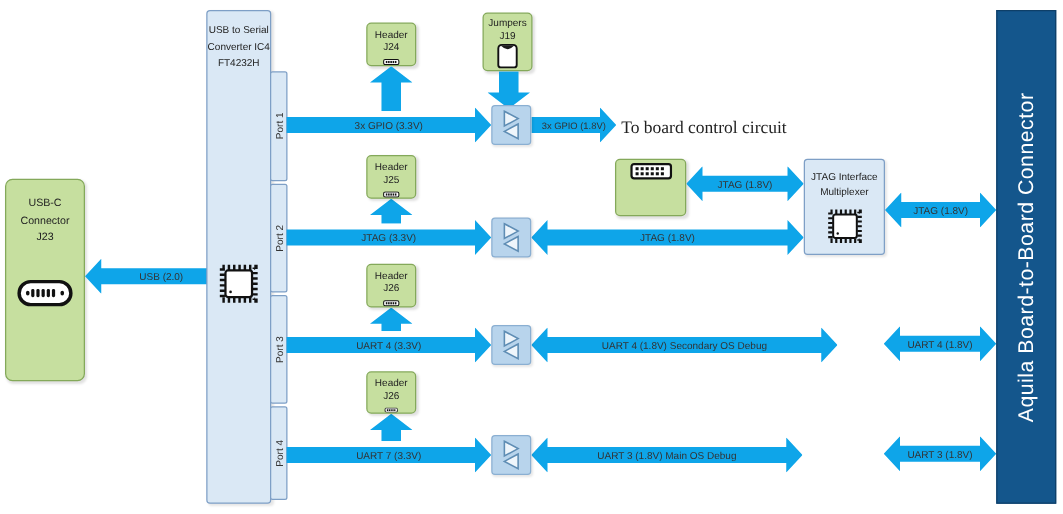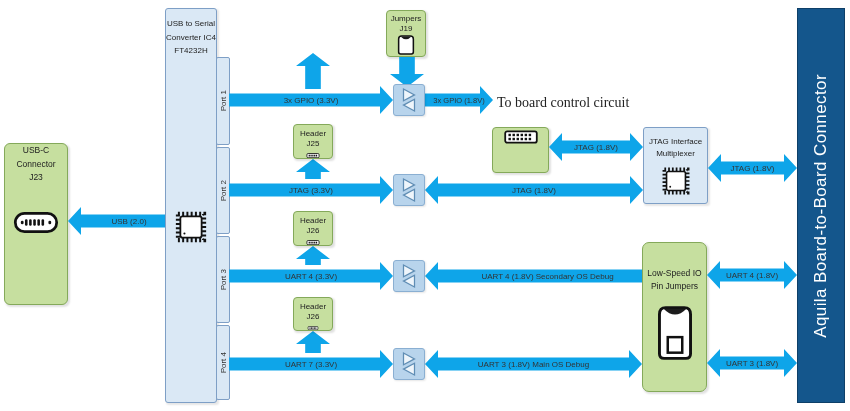--- a/index.html
+++ b/index.html
@@ -48,21 +48,21 @@
   .aquila-wrap{display:flex;align-items:center;justify-content:center;}
 
   .icon{display:block;}
 </style>
 </head>
 <body>
 
 <div class="canvas">
 
   <div class="abs green blk" style="left:4px;top:143px;width:64px;height:162px;">
-    <div class="blk-label" style="">
+    <div class="blk-label" style="padding-top:12px;">
       <span>USB-C</span>
       <span>Connector</span>
       <span>J23</span>
     </div>
     <svg class="icon" style="margin-top:26px;" width="46" height="23" viewBox="0 0 50 25">
       <rect x="2.5" y="2.5" width="45" height="20" rx="10" fill="#fff" stroke="#111" stroke-width="3"></rect>
       <rect x="8.5" y="10.5" width="3" height="4" rx="1.5" fill="#111"></rect>
       <rect x="38.5" y="10.5" width="3" height="4" rx="1.5" fill="#111"></rect>
       <rect x="13" y="9" width="2.8" height="7" rx="1.3" fill="#111"></rect>
       <rect x="17.5" y="9" width="2.8" height="7" rx="1.3" fill="#111"></rect>
@@ -95,20 +95,31 @@
   <div class="abs port" style="left:216px;top:147px;width:14px;height:87px;">
     <span class="vtext">Port 2</span>
   </div>
   <div class="abs port" style="left:216px;top:236px;width:14px;height:87px;">
     <span class="vtext">Port 3</span>
   </div>
   <div class="abs port" style="left:216px;top:325px;width:14px;height:75px;">
     <span class="vtext">Port 4</span>
   </div>
 
+  <div class="abs green blk" style="left:293px;top:18px;width:40px;height:35px;border-radius:4px;">
+    <div class="blk-label small-label" style="padding-top:4px;">Header J24</div>
+    <svg class="icon" style="margin-top:3px;" width="30" height="12" viewBox="0 0 38 15">
+      <rect x="1.5" y="1.5" width="35" height="12" rx="3.5" fill="#fff" stroke="#111" stroke-width="2.4"></rect>
+      <rect x="6.5" y="5" width="3.6" height="5" fill="#111"></rect>
+        <rect x="11.7" y="5" width="3.6" height="5" fill="#111"></rect>
+      <rect x="16.9" y="5" width="3.6" height="5" fill="#111"></rect>
+        <rect x="22.1" y="5" width="3.6" height="5" fill="#111"></rect>
+      <rect x="27.3" y="5" width="3.6" height="5" fill="#111"></rect>
+    </svg>
+  </div>
 
   <div class="abs green blk" style="left:386px;top:10px;width:40px;height:47px;border-radius:4px;">
     <div class="blk-label small-label" style="padding-top:3px;line-height:1.2;">
       <span>Jumpers</span>
       <span>J19</span>
     </div>
     <svg class="icon" style="margin-top:1px;" width="26" height="23" viewBox="0 0 36 40">
       <path d="M4.5,9 Q4.5,3.5 10,3.5 L26,3.5 Q31.5,3.5 31.5,9 L31.5,33 Q31.5,36.5 28,36.5 L8,36.5 Q4.5,36.5 4.5,33 Z" fill="#fff" stroke="#111" stroke-width="2.8"></path>
       <path d="M8,4.5 H28 Q18,15 8,4.5 Z" fill="#1c1c1c"></path>
     </svg>
@@ -238,31 +249,20 @@
       <polygon points="21,16 7,23.5 21,31" fill="#eef5fb" stroke="#5f8db4" stroke-width="1.6"></polygon>
     </svg>
   </div>
   <div class="abs shifter" style="left:393px;top:348px;width:32px;height:32px;">
     <svg width="22" height="28" viewBox="0 0 28 34">
       <polygon points="7,3 21,10.5 7,18" fill="#eef5fb" stroke="#5f8db4" stroke-width="1.6"></polygon>
       <polygon points="21,16 7,23.5 21,31" fill="#eef5fb" stroke="#5f8db4" stroke-width="1.6"></polygon>
     </svg>
   </div>
 
-  <div class="abs green blk" style="left:642px;top:242px;width:65px;height:150px;border-radius:7px;">
-    <div class="blk-label" style="padding-top:24px;line-height:1.5;">
-      <span>Low-Speed IO</span>
-      <span>Pin Jumpers</span>
-    </div>
-    <svg class="icon" style="margin-top:11px;" width="42" height="58" viewBox="0 0 40 56">
-      <path d="M5,10 Q5,3.5 11,3.5 L29,3.5 Q35,3.5 35,10 L35,48 Q35,52.5 30.5,52.5 L9.5,52.5 Q5,52.5 5,48 Z" fill="#fff" stroke="#111" stroke-width="2.8"></path>
-      <path d="M9,4.5 H31 Q20,16 9,4.5 Z" fill="#1c1c1c"></path>
-      <rect x="13" y="32" width="14" height="15" fill="#fff" stroke="#111" stroke-width="2.4"></rect>
-    </svg>
-  </div>
 
   <div class="arrow a-both" style="left:707px;top:261px;width:90px;height:28px;">
     <span class="alabel">UART 4 (1.8V)</span>
   </div>
   <div class="arrow a-both" style="left:707px;top:349px;width:90px;height:28px;">
     <span class="alabel">UART 3 (1.8V)</span>
   </div>
 
   <div class="abs navy aquila-wrap" style="left:797px;top:8px;width:48px;height:395px;">
     <span class="aquila-text">Aquila Board-to-Board Connector</span>

